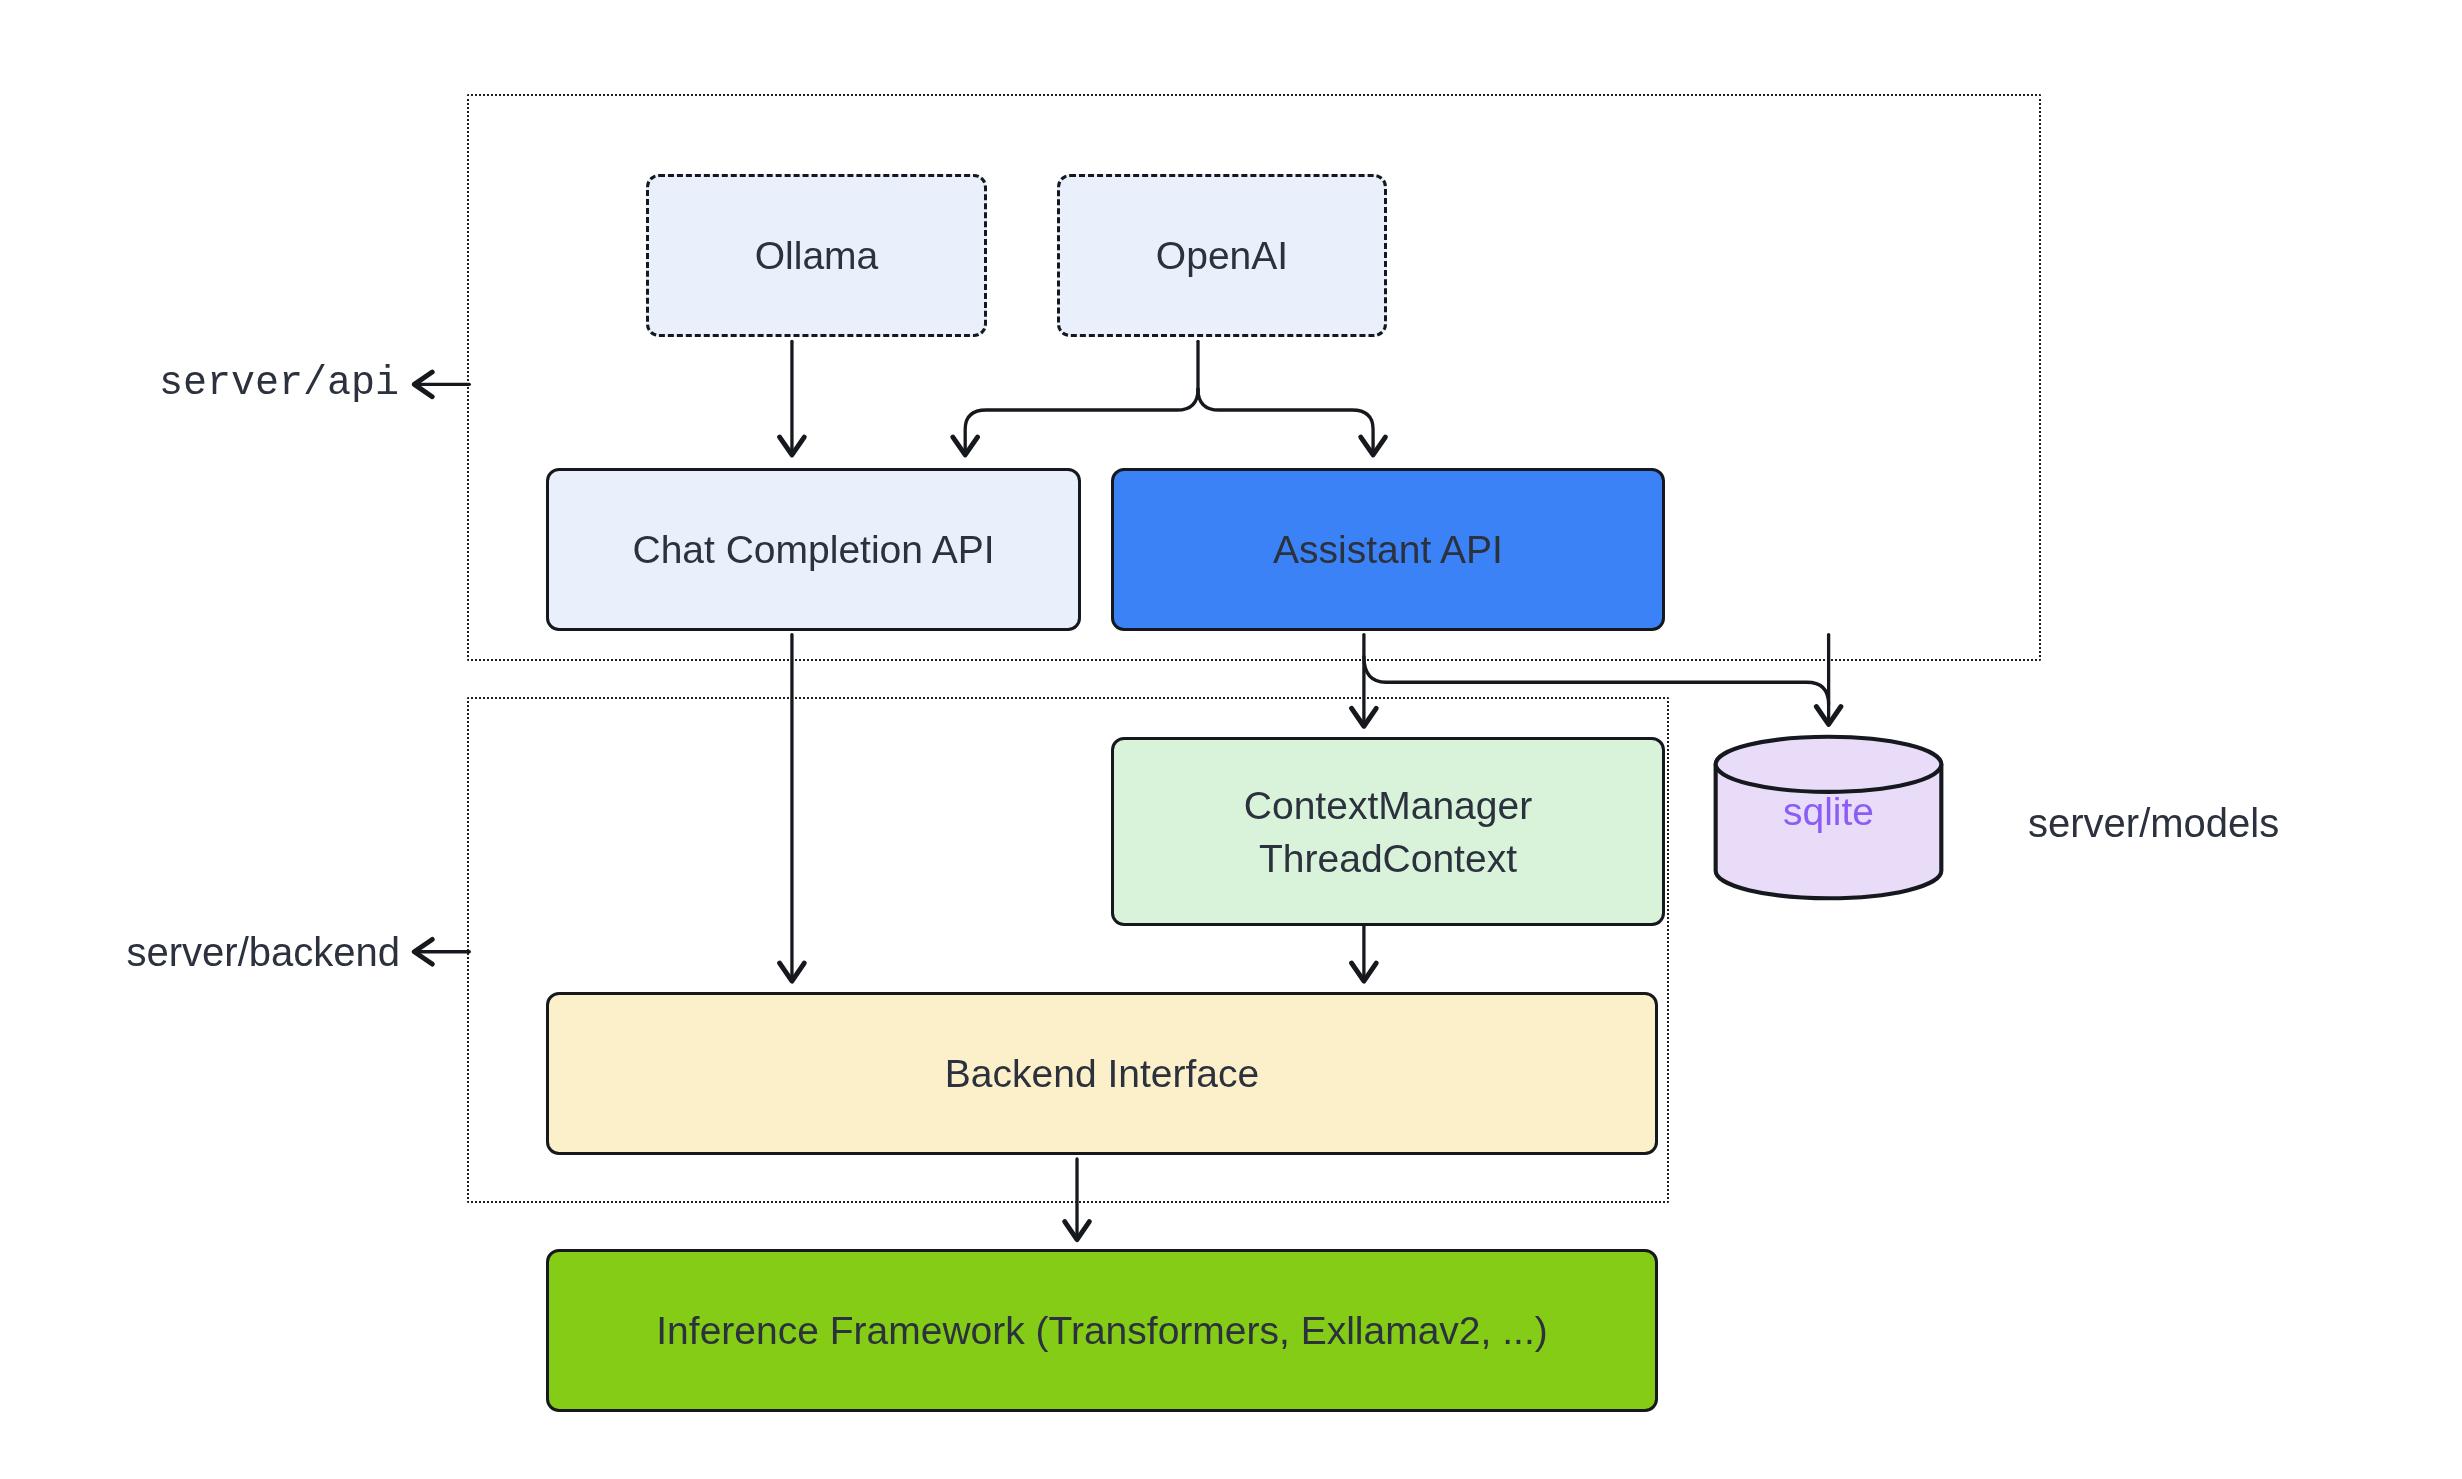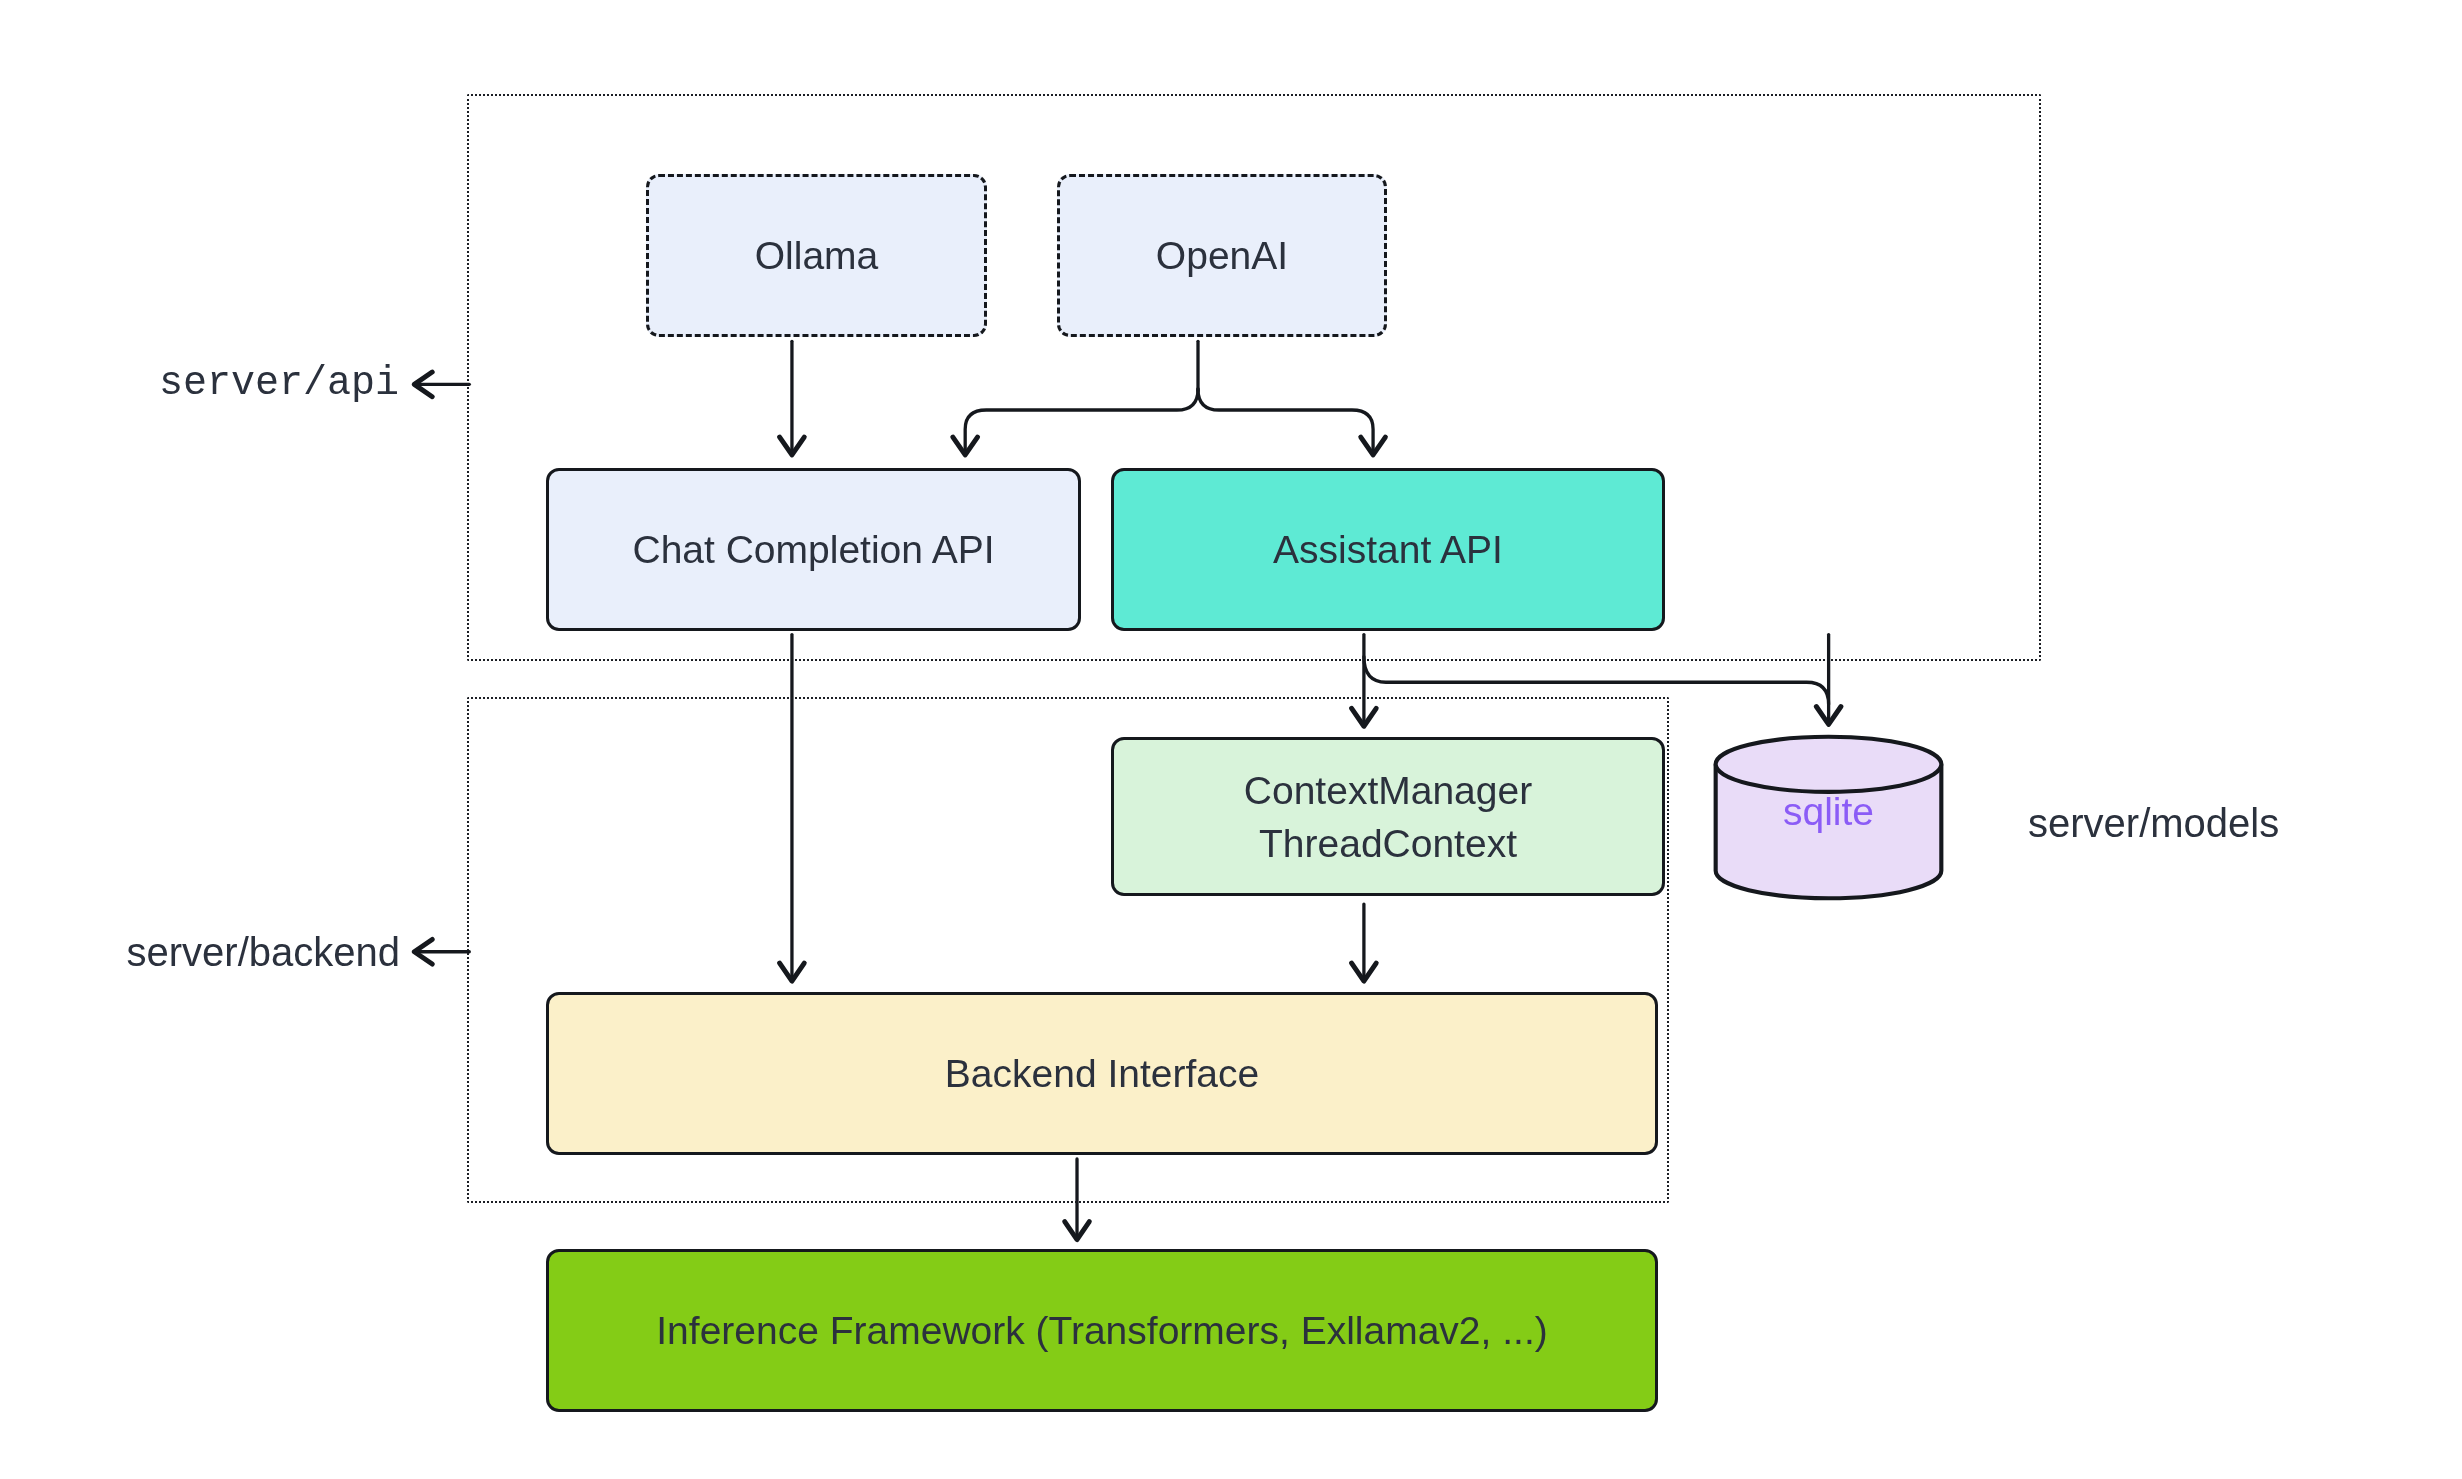--- a/index.html
+++ b/index.html
@@ -87,25 +87,25 @@
   <div class="node dashed" style="left: 622px; top: 174px; width: 341px; height: 163px; background: rgb(233, 239, 251);">
     <span>Ollama</span>
   </div>
   <div class="node" style="left: 522px; top: 468px; width: 535px; height: 163px; background: rgb(233, 239, 251);">
     <span>Chat Completion API</span>
   </div>
 
   <div class="node dashed" style="left: 1033px; top: 174px; width: 330px; height: 163px; background: rgb(233, 239, 251);">
     <span>OpenAI</span>
   </div>
-  <div class="node" style="left: 1087px; top: 468px; width: 554px; height: 163px; background: #5eead4;">
+  <div class="node" style="left: 1087px; top: 468px; width: 554px; height: 163px; background: #3b82f6;">
     <span>Assistant API</span>
   </div>
 
-  <div class="node" style="left: 1087px; top: 737px; width: 554px; height: 159px; flex-direction: column; background: rgb(216, 243, 218);">
+  <div class="node" style="left: 1087px; top: 737px; width: 554px; height: 189px; flex-direction: column; background: rgb(216, 243, 218);">
     <span>ContextManager</span>
     <span>ThreadContext</span>
   </div>
 
   <div class="cyl-wrap" style="left:1712px;top:733px;width:233px;height:169px;">
     <svg width="233" height="169" viewBox="0 0 254 184">
       <path d="M4,34 V150 A123,30 0 0 0 250,150 V34" stroke="#15181d" stroke-width="4.5" fill="#e9dcf8"></path>
       <ellipse cx="127" cy="34" rx="123" ry="30" stroke="#15181d" stroke-width="4.5" fill="#e9dcf8"></ellipse>
     </svg>
     <div class="cyl-label">sqlite</div>

